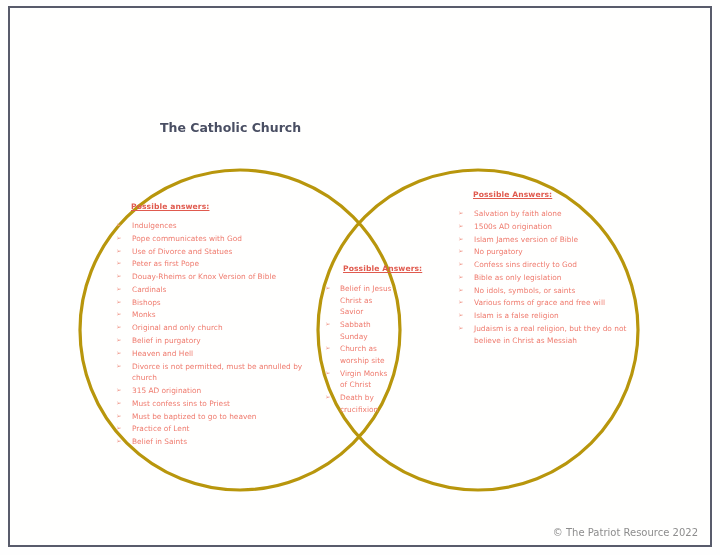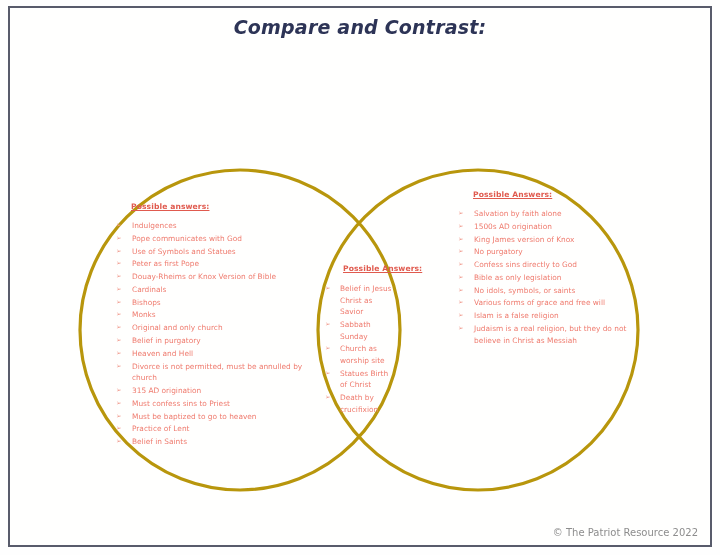--- a/index.html
+++ b/index.html
@@ -155,35 +155,35 @@
     white-space: nowrap;
   }
 </style>
 </head>
 <body>
 
 <div id="page">
   <div class="frame"></div>
 
   <div class="title-block">
-    <div class="title-line1">Compare and Contrast:</div>
-  </div>
-
+  </div>
+
+  <div class="circle-caption" id="caption-left">The Catholic Church</div>
 
   <svg class="venn-svg" viewBox="0 0 720 555">
     <circle cx="240" cy="330" r="160" fill="none" stroke="#b8960c" stroke-width="3.2"></circle>
     <circle cx="478" cy="330" r="160" fill="none" stroke="#b8960c" stroke-width="3.2"></circle>
   </svg>
 
   <div class="answers" id="answers-left">
     <div class="answers-heading">Possible answers:</div>
     <ul>
         <li><span class="bullet">➢</span><span>Indulgences</span></li>
         <li><span class="bullet">➢</span><span>Pope communicates with God</span></li>
-        <li><span class="bullet">➢</span><span>Use of Symbols and Statues</span></li>
+        <li><span class="bullet">➢</span><span>Use of Divorce and Statues</span></li>
         <li><span class="bullet">➢</span><span>Peter as first Pope</span></li>
         <li><span class="bullet">➢</span><span>Douay-Rheims or Knox Version of Bible</span></li>
         <li><span class="bullet">➢</span><span>Cardinals</span></li>
         <li><span class="bullet">➢</span><span>Bishops</span></li>
         <li><span class="bullet">➢</span><span>Monks</span></li>
         <li><span class="bullet">➢</span><span>Original and only church</span></li>
         <li><span class="bullet">➢</span><span>Belief in purgatory</span></li>
         <li><span class="bullet">➢</span><span>Heaven and Hell</span></li>
         <li><span class="bullet">➢</span><span>Divorce is not permitted, must be annulled by church</span></li>
         <li><span class="bullet">➢</span><span>315 AD origination</span></li>
@@ -193,31 +193,31 @@
         <li><span class="bullet">➢</span><span>Belief in Saints</span></li>
       </ul>
   </div>
 
   <div class="answers" id="answers-center">
     <div class="answers-heading">Possible Answers:</div>
     <ul>
         <li><span class="bullet">➢</span><span>Belief in Jesus Christ as Savior</span></li>
         <li><span class="bullet">➢</span><span>Sabbath Sunday</span></li>
         <li><span class="bullet">➢</span><span>Church as worship site</span></li>
-        <li><span class="bullet">➢</span><span>Statues Birth of Christ</span></li>
+        <li><span class="bullet">➢</span><span>Virgin Monks of Christ</span></li>
         <li><span class="bullet">➢</span><span>Death by crucifixion</span></li>
       </ul>
   </div>
 
   <div class="answers" id="answers-right">
     <div class="answers-heading">Possible Answers:</div>
     <ul>
         <li><span class="bullet">➢</span><span>Salvation by faith alone</span></li>
         <li><span class="bullet">➢</span><span>1500s AD origination</span></li>
-        <li><span class="bullet">➢</span><span>King James version of Knox</span></li>
+        <li><span class="bullet">➢</span><span>Islam James version of Bible</span></li>
         <li><span class="bullet">➢</span><span>No purgatory</span></li>
         <li><span class="bullet">➢</span><span>Confess sins directly to God</span></li>
         <li><span class="bullet">➢</span><span>Bible as only legislation</span></li>
         <li><span class="bullet">➢</span><span>No idols, symbols, or saints</span></li>
         <li><span class="bullet">➢</span><span>Various forms of grace and free will</span></li>
         <li><span class="bullet">➢</span><span>Islam is a false religion</span></li>
         <li><span class="bullet">➢</span><span>Judaism is a real religion, but they do not believe in Christ as Messiah</span></li>
       </ul>
   </div>
 

